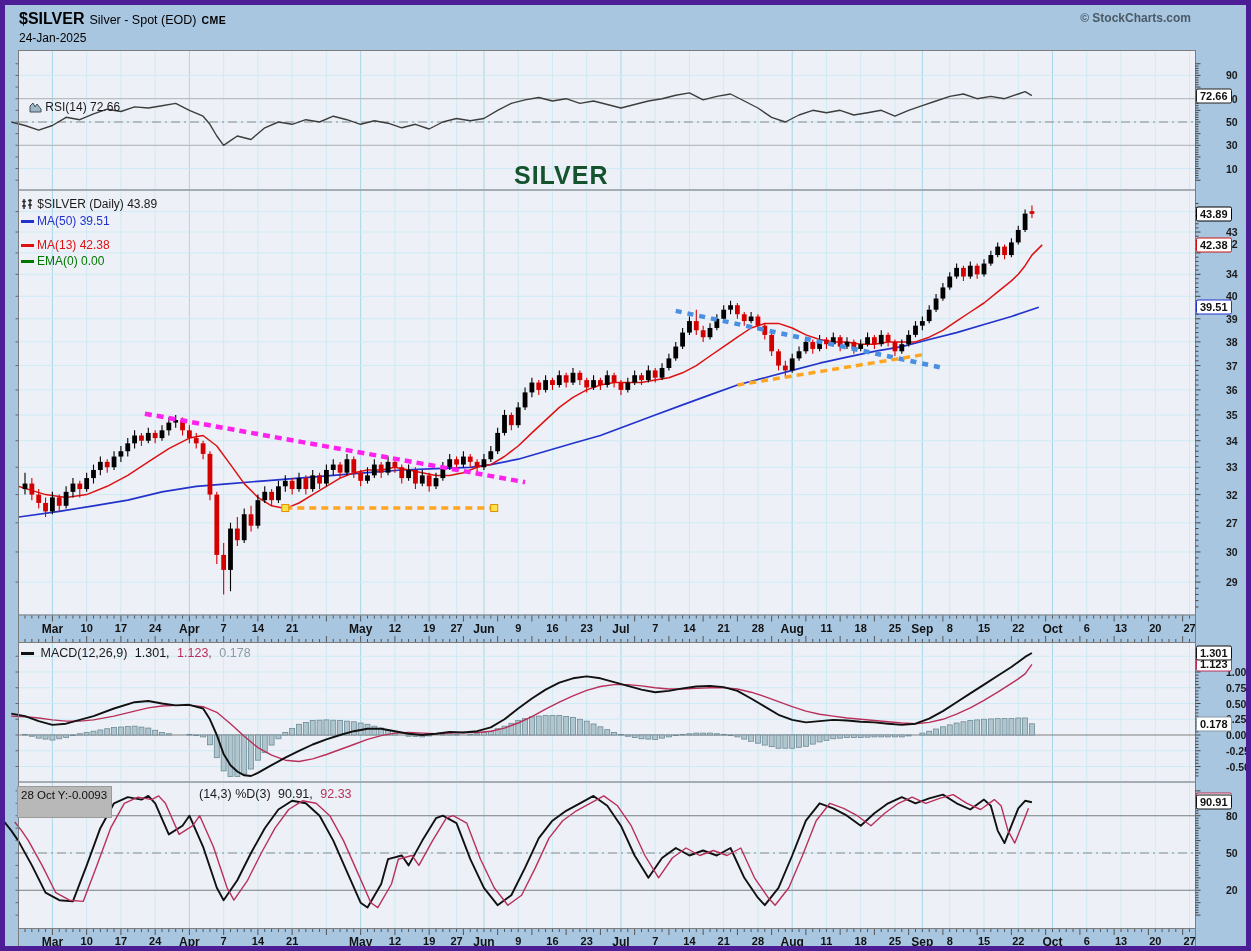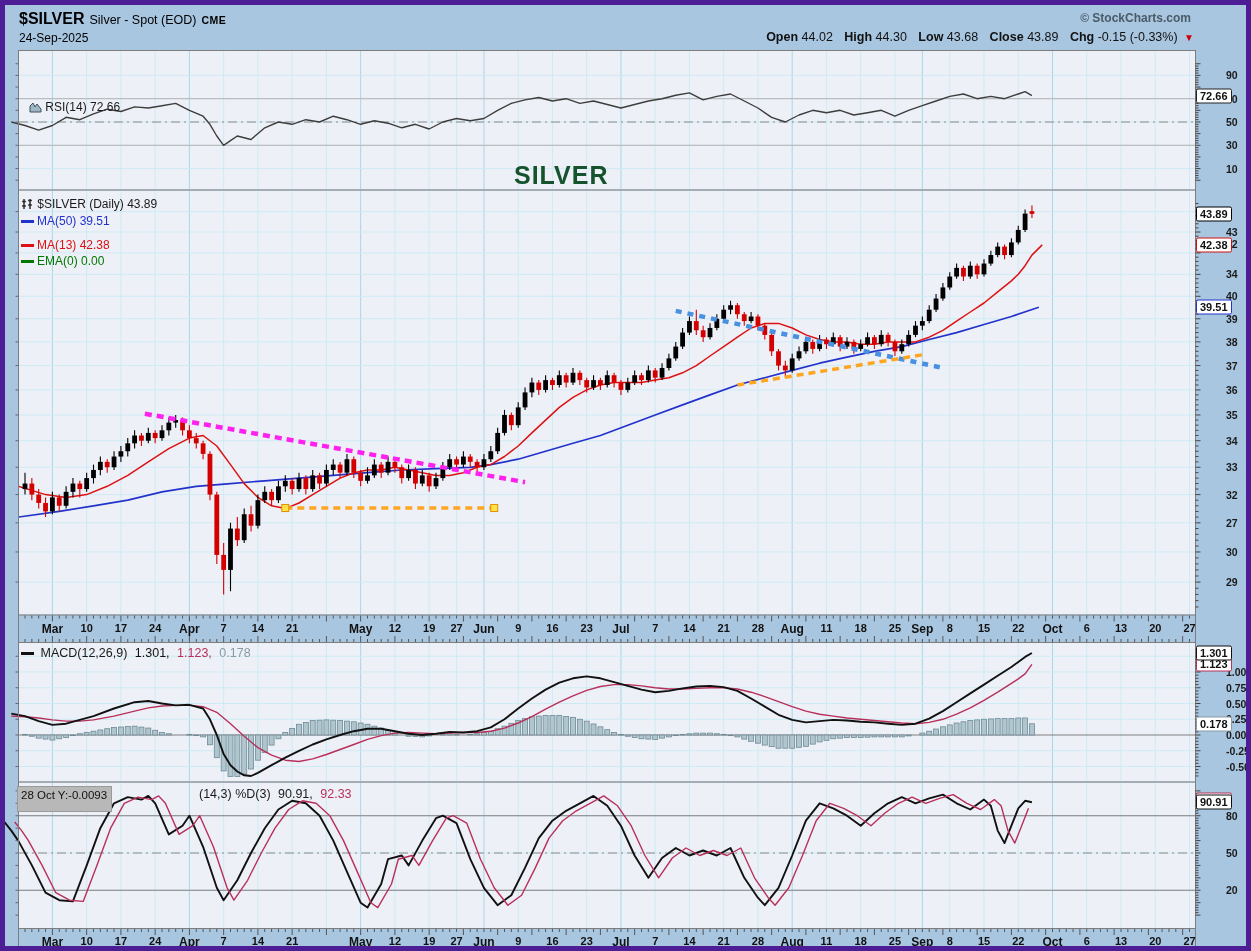--- a/index.html
+++ b/index.html
@@ -12,52 +12,39 @@
   .hdr-desc{font-size:12.5px;color:#000;margin-left:5px;}
   .hdr-exch{font-size:10.5px;font-weight:bold;color:#000;margin-left:5px;letter-spacing:.5px;}
   .hdr-date{font-size:12px;color:#000;}
   .hdr-copy{font-size:12px;color:#4a5a66;font-weight:bold;}
   .quote{font-size:12.5px;color:#111;white-space:nowrap;}
   .quote b{margin-left:8px;}
   .quote .tri{color:#cc0000;font-size:10px;margin-left:3px;}
   .leg{font-size:12px;color:#1a1a1a;white-space:nowrap;z-index:3;}
   .leg .sw{display:inline-block;width:13px;height:3px;vertical-align:middle;margin-right:3px;}
   .watermark{font-size:25px;font-weight:800;letter-spacing:1px;z-index:2;}
-  .tooltip{background:#b8b8b8;color:#111;font-size:11.5px;line-height:19px;height:26px;
+  .tooltip{background:#b8b8b8;color:#111;font-size:11.5px;line-height:19px;height:32px;
            padding:0 5px 0 4px;z-index:6;white-space:nowrap;box-shadow:0 0 0 1px #9a9a9a inset;}
   .ylab{position:absolute;left:1196px;transform:translateY(-50%);font-size:10.5px;font-weight:bold;color:#1a1a1a;z-index:2;padding-left:25px;}
   .xlab{position:absolute;transform:translateX(-50%);font-size:11px;font-weight:bold;color:#111;z-index:2;white-space:nowrap;}
   .xlab.month{font-size:12px;}
   .callout{position:absolute;left:1191px;transform:translateY(-50%);background:#fff;border:1px solid #000;
            font-size:11px;font-weight:bold;color:#111;line-height:12px;padding:0 3px 1px 3px;border-radius:2px;z-index:4;white-space:nowrap;}
 </style>
 </head>
 <body>
 
 <div id="screen">
 
   <div class="abs txt-layer" style="left:14px;top:5px;">
     <span class="hdr-sym">$SILVER</span><span class="hdr-desc">Silver - Spot (EOD)</span><span class="hdr-exch">CME</span>
   </div>
-  <div class="abs txt-layer hdr-date" style="left:14px;top:26px;">24-Sep-2025</div>
+  <div class="abs txt-layer hdr-date" style="left:14px;top:26px;">24-Jan-2025</div>
   <div class="abs txt-layer hdr-copy" style="right:55px;top:6px;">© StockCharts.com</div>
 
-  <div class="abs txt-layer quote" style="right:52px;top:25px;">
-    <b>Open</b>
-    <span>44.02</span>
-    <b>High</b>
-    <span>44.30</span>
-    <b>Low</b>
-    <span>43.68</span>
-    <b>Close</b>
-    <span>43.89</span>
-    <b>Chg</b>
-    <span>-0.15 (-0.33%)</span>
-    <span class="tri">▼</span>
-  </div>
 
   <svg id="chart-svg" width="1251" height="951">
       <rect x="14" y="46" width="1176.5" height="138.5" fill="#eef0f7"></rect>
       <rect x="14" y="185.5" width="1176.5" height="424" fill="#eef0f7"></rect>
       <rect x="14" y="638" width="1176.5" height="138.5" fill="#eef0f7"></rect>
       <rect x="14" y="777.5" width="1176.5" height="145.5" fill="#eef0f7"></rect>
       <line x1="47.4" y1="46" x2="47.4" y2="184.5" stroke="#a6d7e8" stroke-width="1"></line>
       <line x1="81.65" y1="46" x2="81.65" y2="184.5" stroke="#cdebf4" stroke-width="1"></line>
       <line x1="115.89999999999999" y1="46" x2="115.89999999999999" y2="184.5" stroke="#cdebf4" stroke-width="1"></line>
       <line x1="150.15" y1="46" x2="150.15" y2="184.5" stroke="#cdebf4" stroke-width="1"></line>

